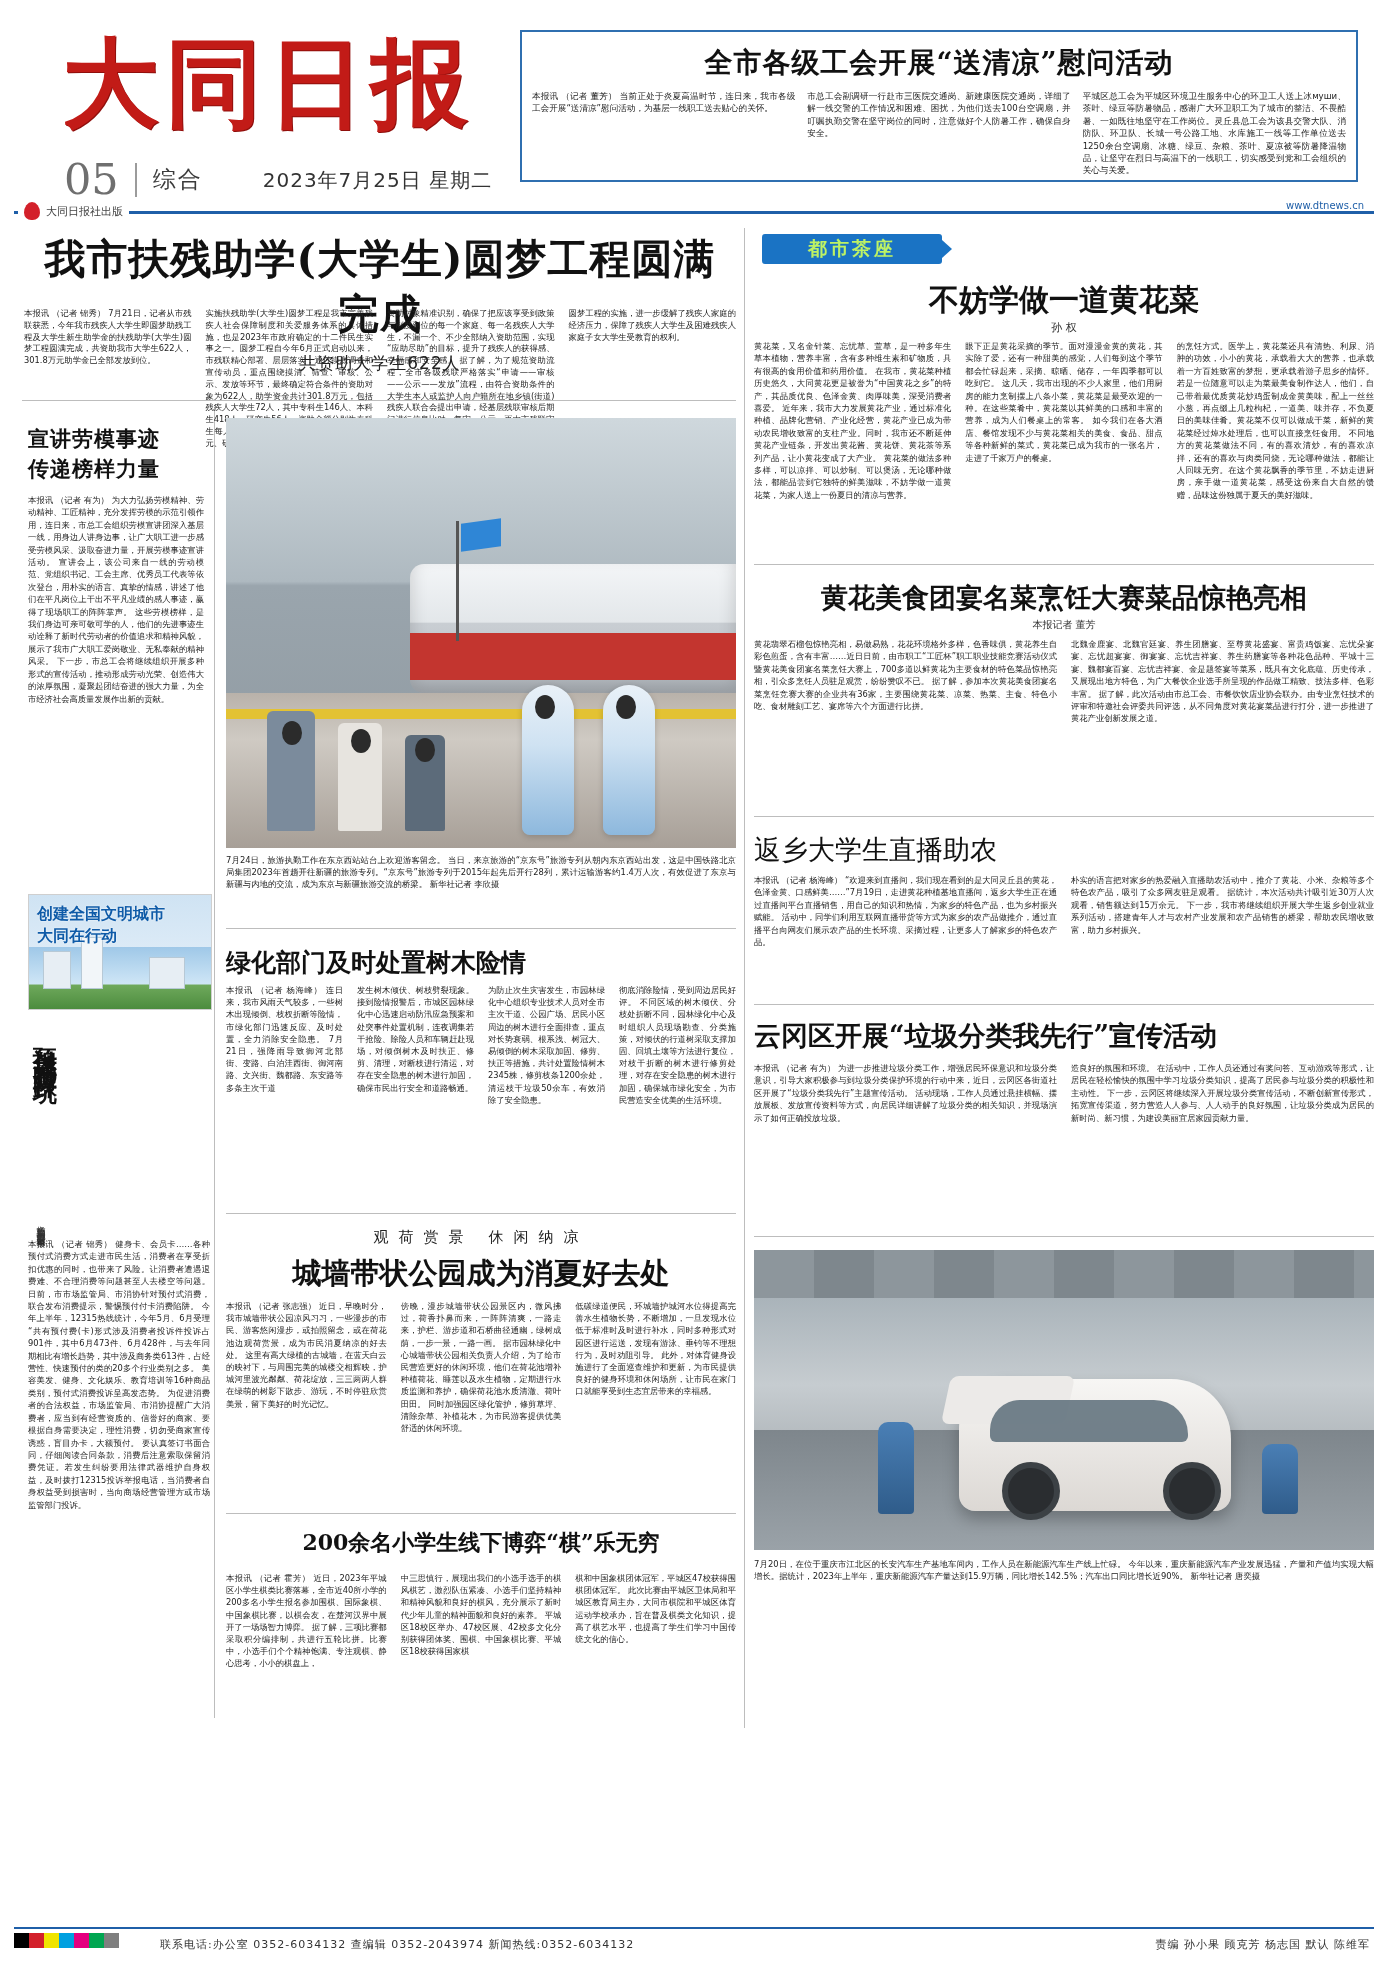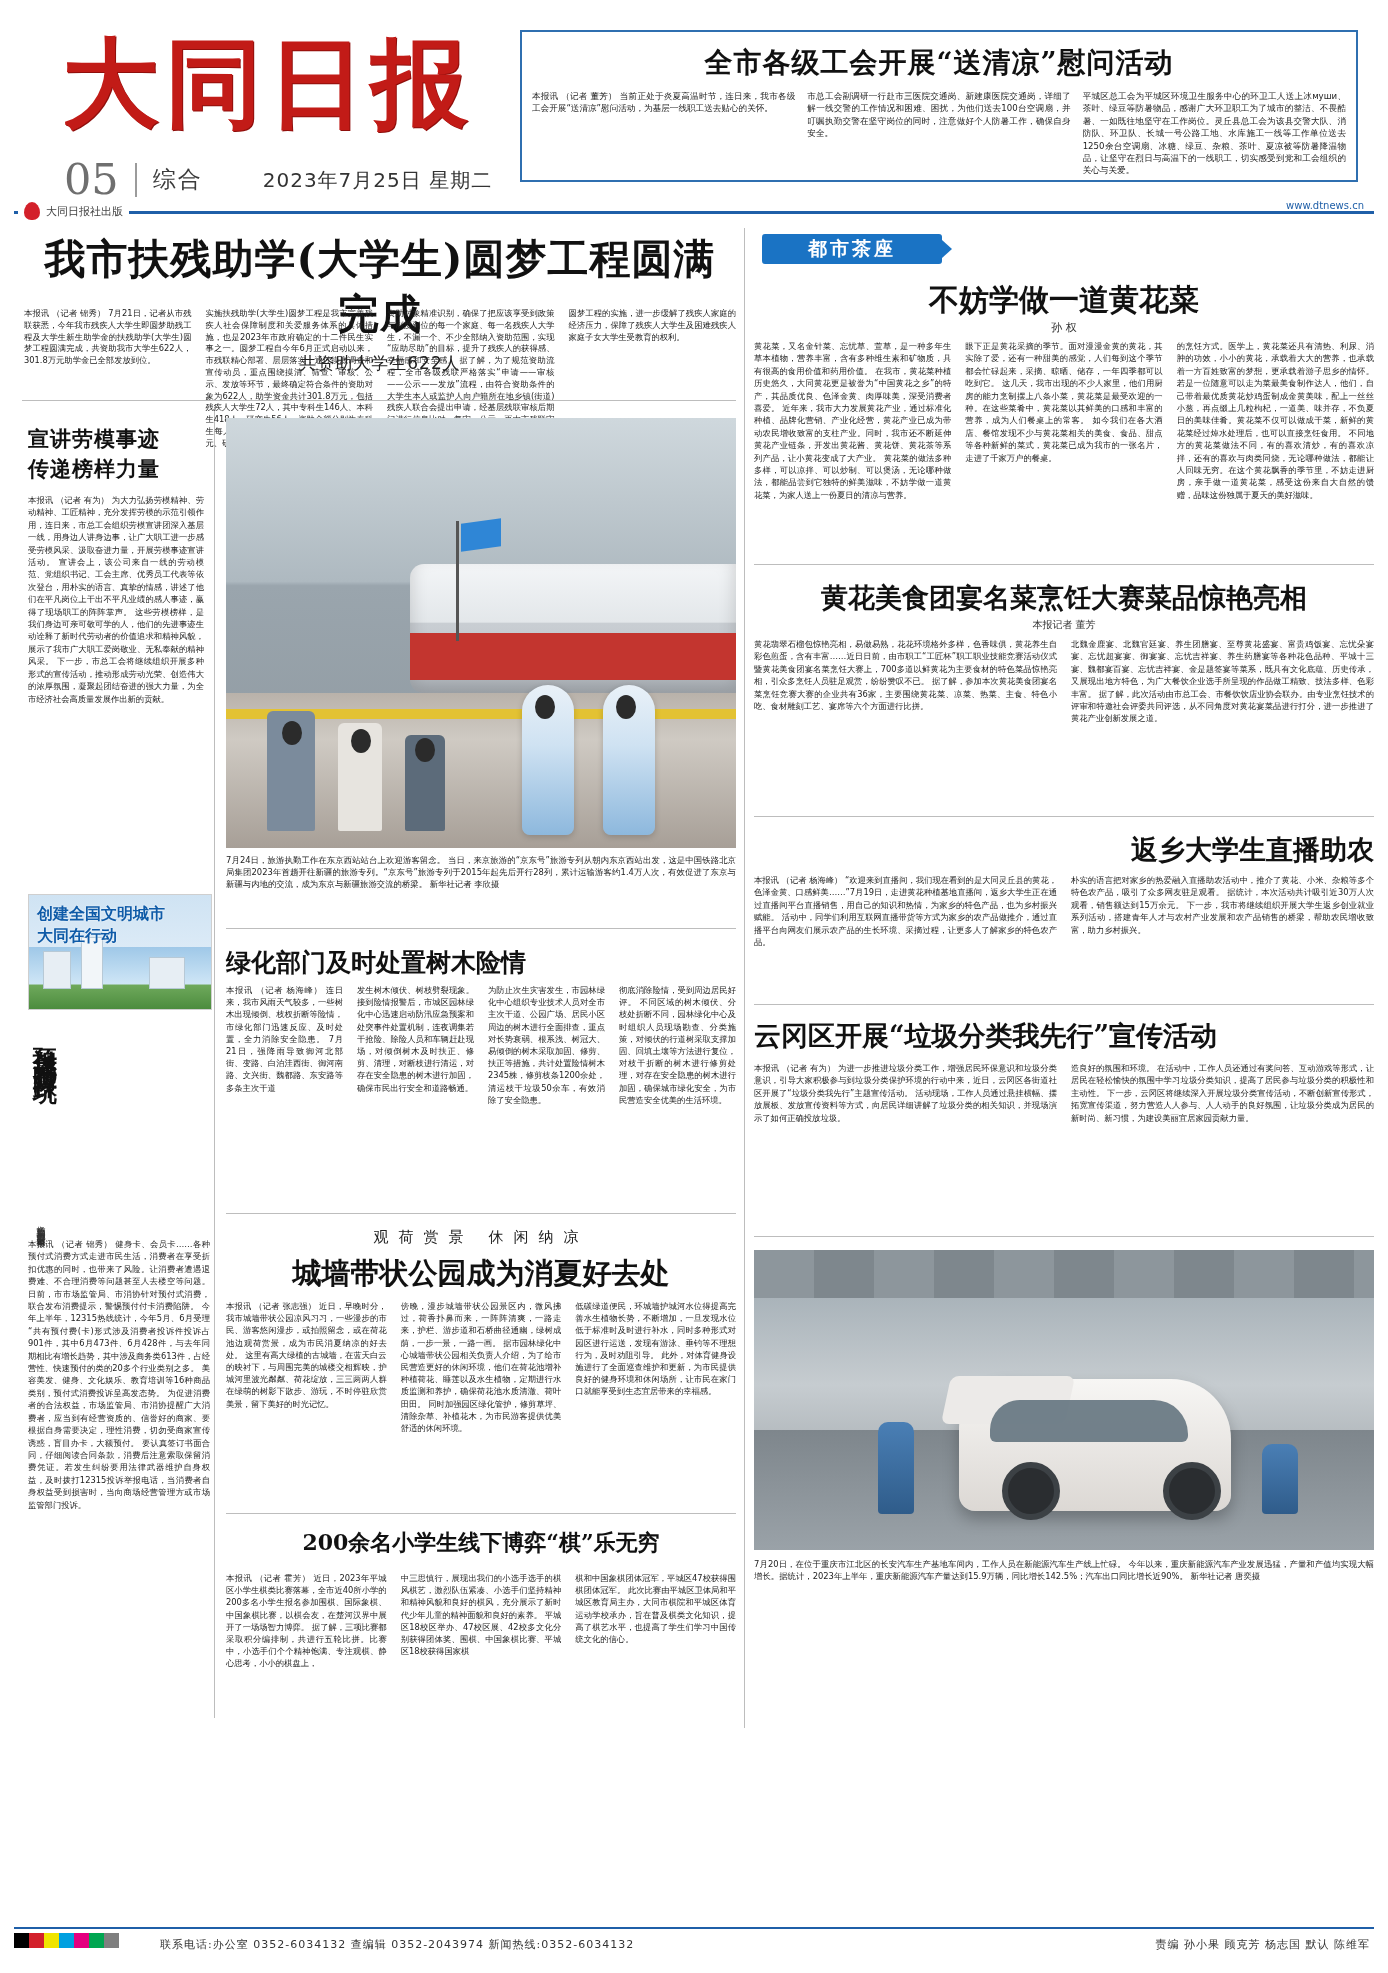--- a/index.html
+++ b/index.html
@@ -70,34 +70,34 @@
   .h-wall{position:absolute;left:212px;top:1026px;width:510px;text-align:center;font-family:"DejaVu Serif","Liberation Serif",serif;font-size:29px;font-weight:bold;color:#111;}
   .wall-body{position:absolute;left:212px;top:1072px;width:510px;display:flex;gap:14px;}
   .wall-body .col{flex:1;font-size:8.3px;line-height:12.2px;text-align:justify;color:#222;}
 
   .h-chess{position:absolute;left:212px;top:1300px;width:510px;text-align:center;font-family:"DejaVu Serif","Liberation Serif",serif;font-size:22px;font-weight:bold;color:#111;}
   .chess-body{position:absolute;left:212px;top:1344px;width:510px;display:flex;gap:14px;}
   .chess-body .col{flex:1;font-size:8.3px;line-height:12.2px;text-align:justify;color:#222;}
 
   
   .badge{position:absolute;left:748px;top:6px;width:180px;height:30px;background:#1a73c4;border-radius:3px;display:flex;align-items:center;justify-content:center;}
-  .badge span{color:#ffffff;font-family:Liberation Serif, serif;font-size:19px;font-weight:bold;letter-spacing:3px;}
+  .badge span{color:#bef264;font-family:Liberation Serif, serif;font-size:19px;font-weight:bold;letter-spacing:3px;}
   .badge:after{content:"";position:absolute;right:-10px;top:6px;border-left:10px solid #1a73c4;border-top:9px solid transparent;border-bottom:9px solid transparent;}
 
   .r-h1{position:absolute;left:740px;top:52px;width:620px;text-align:center;font-family:"DejaVu Serif","Liberation Serif",serif;font-size:30px;font-weight:bold;color:#111;}
   .r-by1{position:absolute;left:740px;top:92px;width:620px;text-align:center;font-size:11px;color:#333;}
   .r-body1{position:absolute;left:740px;top:112px;width:620px;display:flex;gap:14px;}
   .r-body1 .col{flex:1;font-size:8.3px;line-height:12.4px;text-align:justify;color:#222;}
 
   .r-h2{position:absolute;left:740px;top:352px;width:620px;text-align:center;font-family:"DejaVu Serif","Liberation Serif",serif;font-size:27px;font-weight:bold;color:#111;}
   .r-by2{position:absolute;left:740px;top:390px;width:620px;text-align:center;font-size:10px;color:#333;}
   .r-body2{position:absolute;left:740px;top:410px;width:620px;display:flex;gap:14px;}
   .r-body2 .col{flex:1;font-size:8.3px;line-height:12.4px;text-align:justify;color:#222;}
 
-  .r-h3{position:absolute;left:740px;top:604px;width:620px;text-align:right;font-family:"DejaVu Serif","Liberation Serif",serif;font-size:27px;font-weight:bold;color:#111;}
+  .r-h3{position:absolute;left:740px;top:604px;width:620px;text-align:left;font-family:"DejaVu Serif","Liberation Serif",serif;font-size:27px;font-weight:normal;color:#111;}
   .r-body3{position:absolute;left:740px;top:646px;width:620px;display:flex;gap:14px;}
   .r-body3 .col{flex:1;font-size:8.3px;line-height:12.4px;text-align:justify;color:#222;}
 
   .r-h4{position:absolute;left:740px;top:790px;width:620px;font-family:"DejaVu Serif","Liberation Serif",serif;font-size:27px;font-weight:bold;color:#111;}
   .r-body4{position:absolute;left:740px;top:834px;width:620px;display:flex;gap:14px;}
   .r-body4 .col{flex:1;font-size:8.3px;line-height:12.4px;text-align:justify;color:#222;}
 
   .photo2{position:absolute;left:740px;top:1022px;width:620px;height:300px;overflow:hidden;}
   .cap2{position:absolute;left:740px;top:1330px;width:620px;font-size:8.4px;line-height:12.2px;text-align:justify;color:#222;}
 

